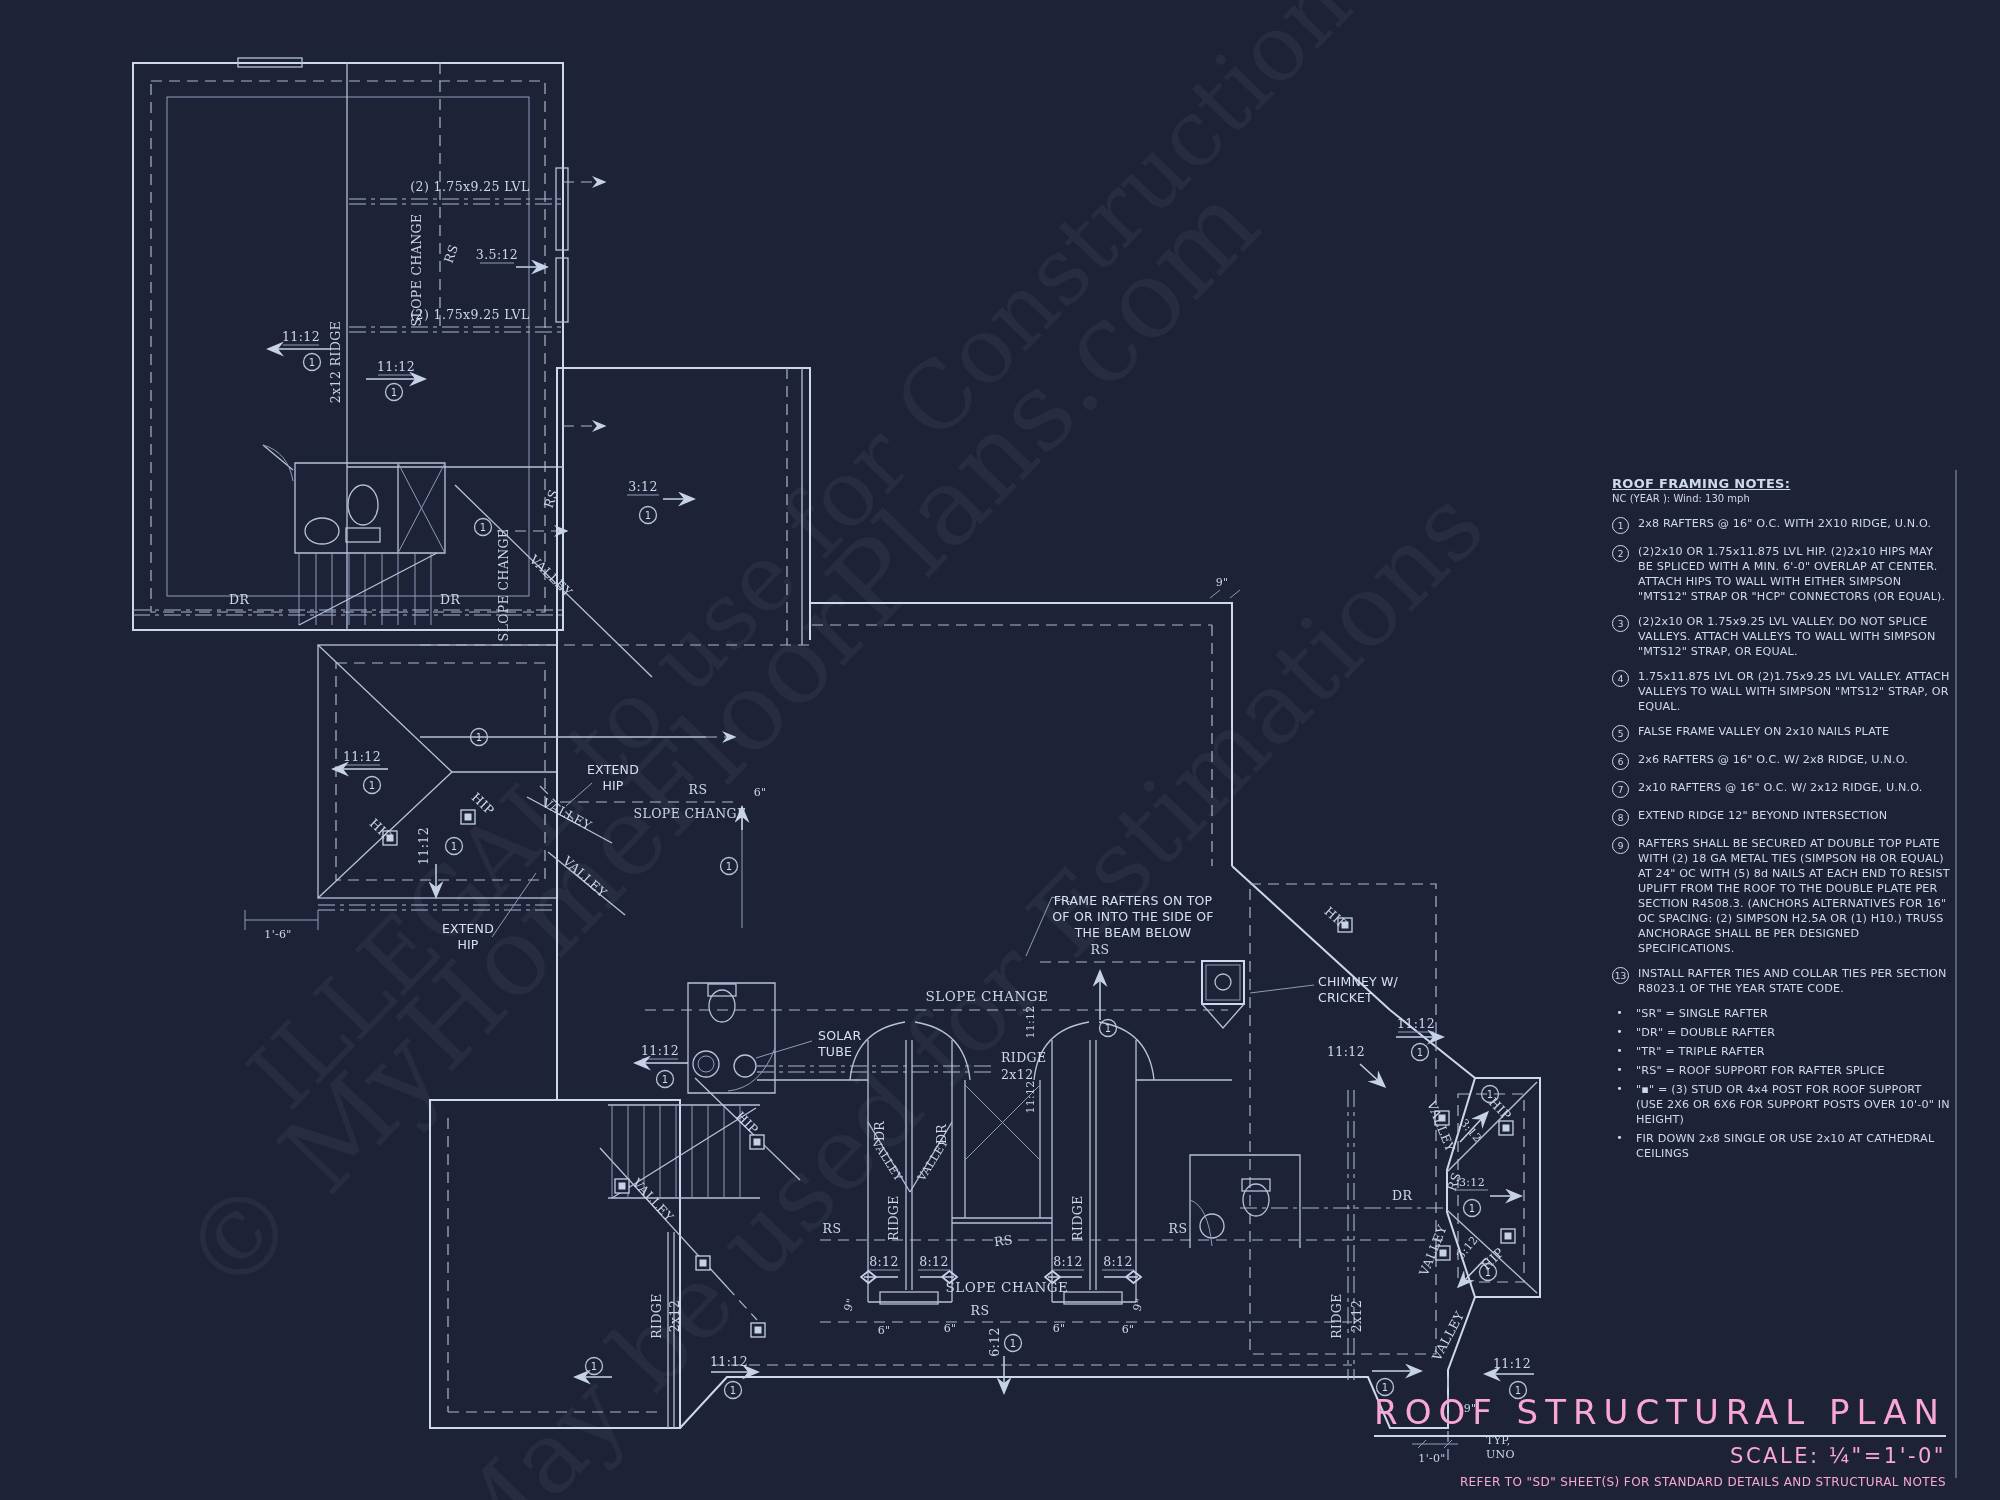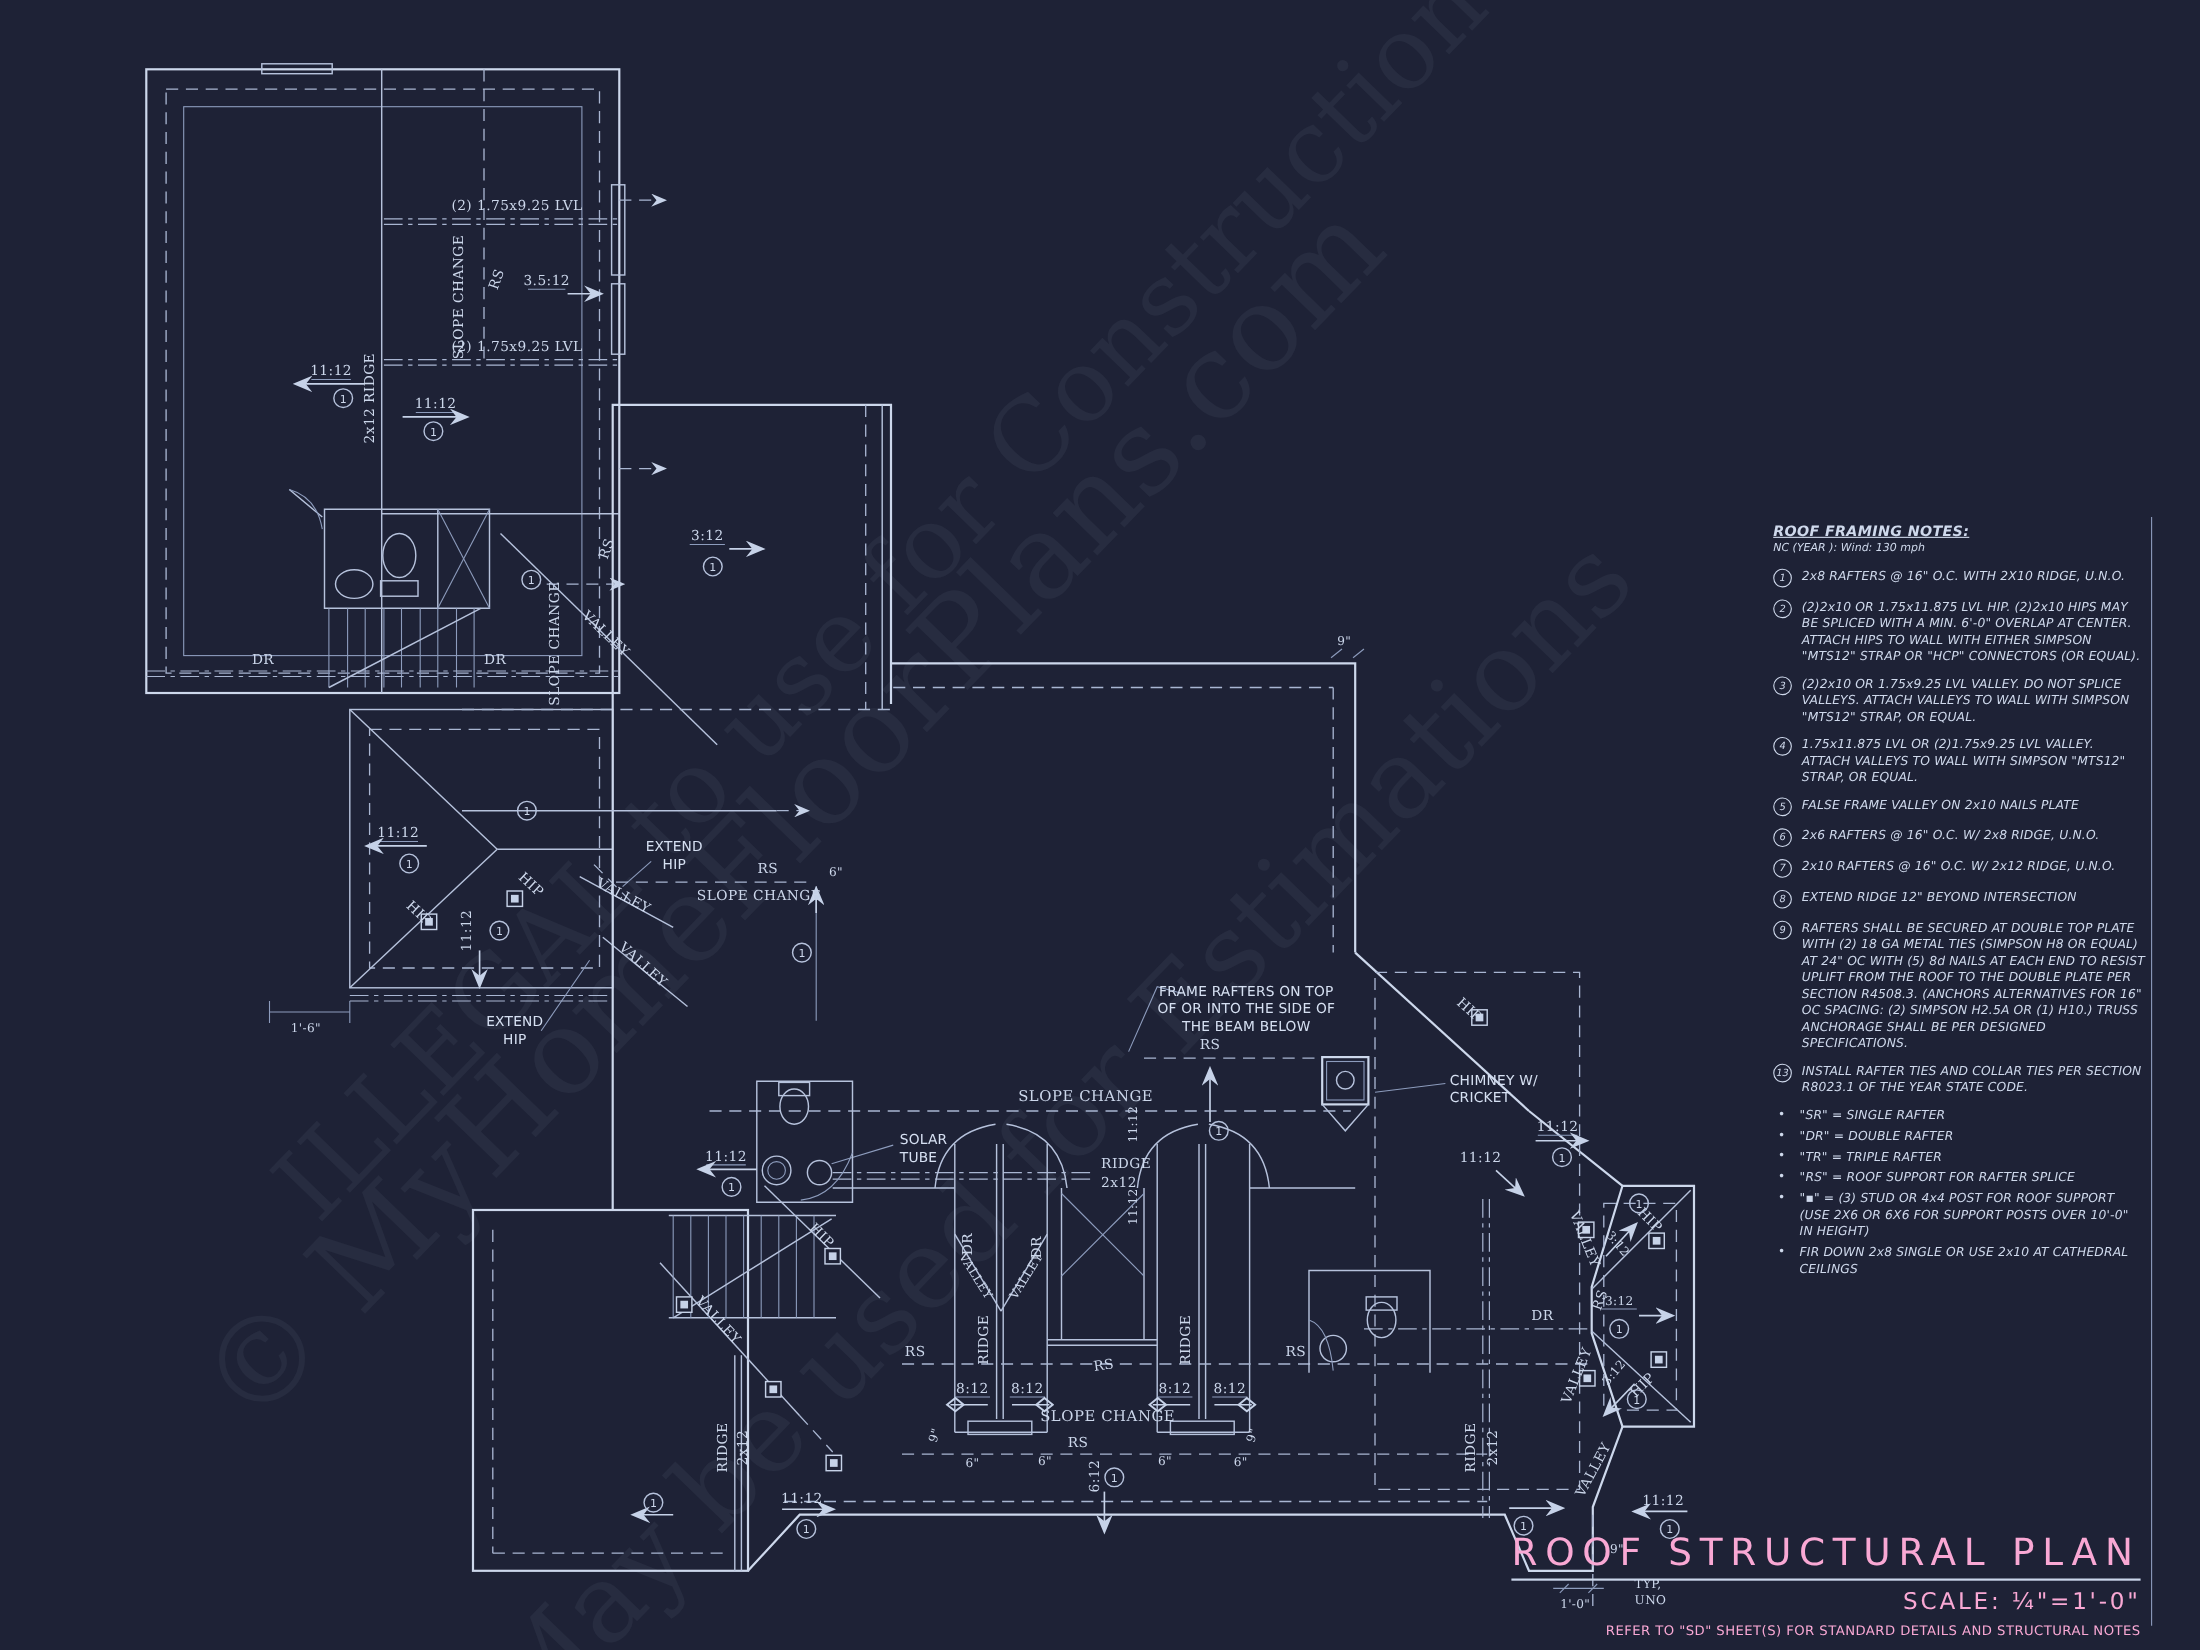--- a/index.html
+++ b/index.html
@@ -20,21 +20,21 @@
   .dd{stroke:#a9b6d2;stroke-width:1.1;fill:none;stroke-dasharray:17 5 4 5;}
   .ar{stroke:#c6d2e8;stroke-width:1.5;fill:none;}
   text{font-family:"DejaVu Serif",serif;fill:#ccd7eb;}
   .t13{font-size:13.5px;letter-spacing:.5px;}
   .t12{font-size:12.5px;letter-spacing:.4px;}
   .t11{font-size:11px;letter-spacing:.3px;}
   .hand{font-family:"DejaVu Sans",sans-serif;font-size:12.5px;fill:#d6e0f2;letter-spacing:.2px;}
   .mid{text-anchor:middle;}
   .cnum{font-size:10px;text-anchor:middle;font-family:"DejaVu Sans",sans-serif;}
   
-  .notes{position:absolute;left:1612px;top:476px;width:338px;color:#cfd9ec;font-style:italic;}
+  .notes{position:absolute;left:1612px;top:476px;width:338px;color:#cfd9ec;}
   .nhead{font-size:13px;font-weight:bold;text-decoration:underline;letter-spacing:.3px;margin-bottom:2px;}
   .nsub{font-size:10px;margin-bottom:12px;}
   .nrow{display:flex;gap:9px;margin-bottom:10px;}
   .ncirc{flex:none;width:15px;height:15px;border:1px solid #cfd9ec;border-radius:50%;
          display:flex;align-items:center;justify-content:center;font-size:9px;margin-top:1px;}
   .ntext{font-size:11.2px;line-height:1.34;letter-spacing:.15px;}
   .brow{display:flex;gap:9px;margin-bottom:4px;}
   .brow::before{content:"•";flex:none;width:15px;text-align:center;font-size:11px;}
   .btext{font-size:11.2px;line-height:1.34;letter-spacing:.15px;}
   

